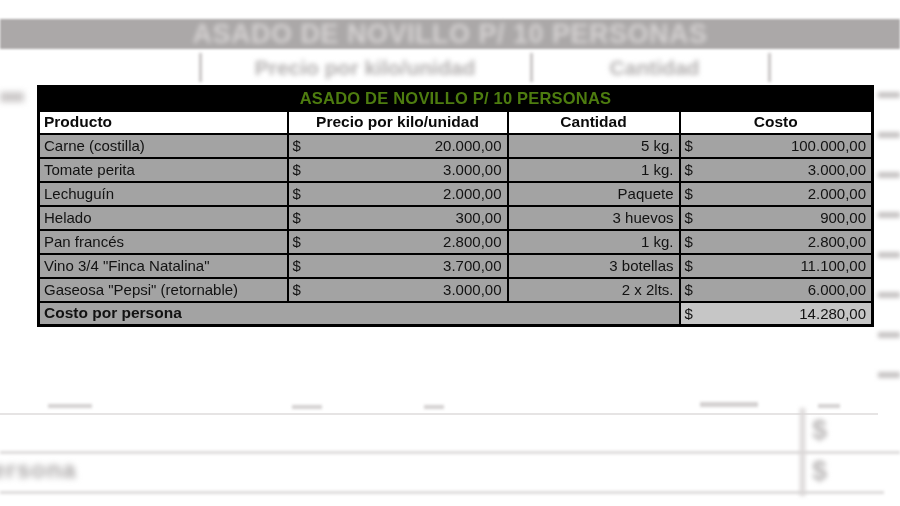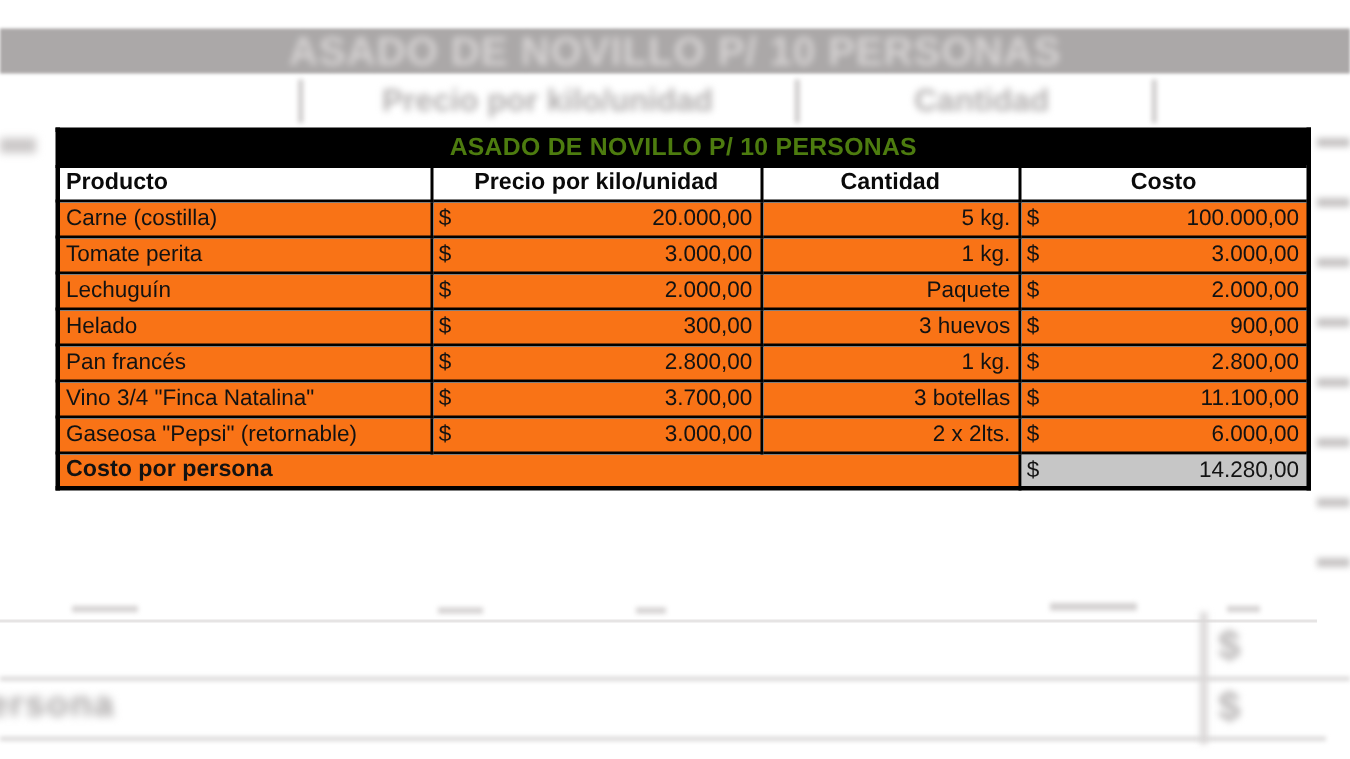--- a/index.html
+++ b/index.html
@@ -40,21 +40,21 @@
   
   #sheet{position:absolute;left:37px;top:85px;width:834px;
     border-collapse:collapse;table-layout:fixed;background:#fff;
     border:3px solid #000;}
   #sheet th,#sheet td{border:2px solid #000;box-sizing:border-box;
     overflow:hidden;white-space:nowrap;padding:0;}
   #sheet .title-row th{background:#000;color:#4d7c0f;font-size:16.5px;font-weight:bold;
     height:24px;letter-spacing:.2px;}
   #sheet .cols th{font-size:15.5px;height:23px;text-align:center;color:#0a0a0a;background:#fff;}
   #sheet .cols th.c-prod{text-align:left;padding-left:4px;}
-  #sheet td{font-size:15px;height:24px;color:#121212;background:#f97316;}
+  #sheet td{font-size:15px;height:24px;color:#121212;background:#a3a3a3;}
   #sheet td.prod{padding-left:4px;}
   #sheet td.qty{text-align:right;padding-right:5px;}
   #sheet td.money .m{display:flex;justify-content:space-between;padding:0 5px 0 4px;}
   #sheet tr.total td.lbl{font-weight:bold;padding-left:4px;font-size:15.5px;}
   #sheet td.gray{background:#c6c6c6;}
 </style>
 </head>
 <body>
 
 <div class="abs" id="bg-bar">

